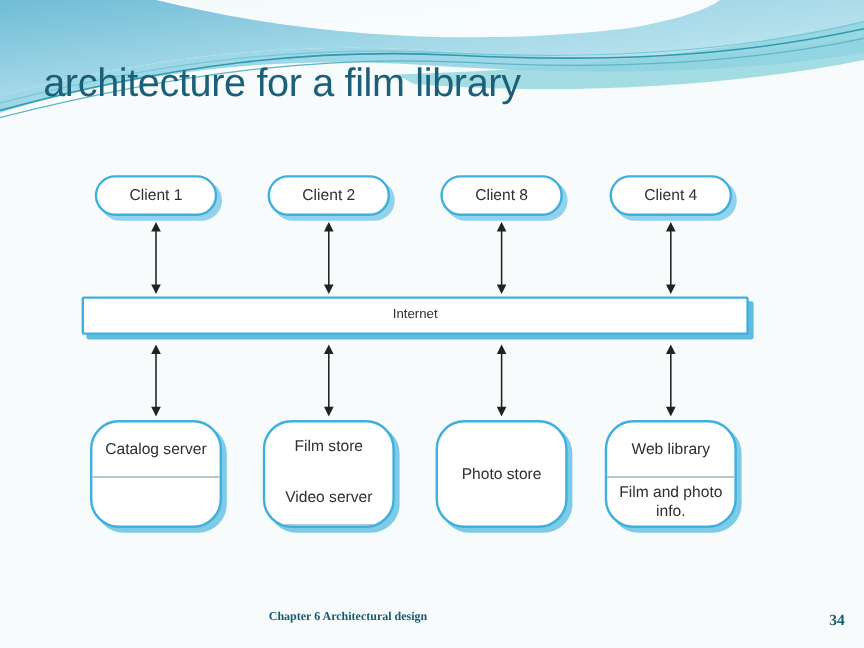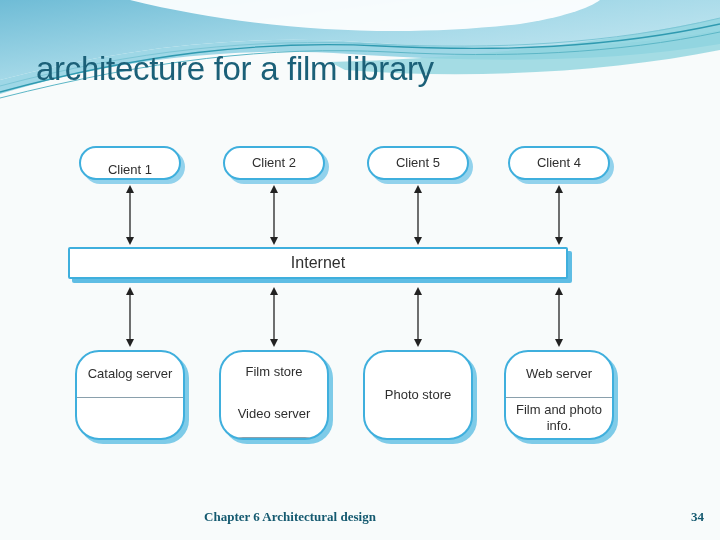--- a/index.html
+++ b/index.html
@@ -27,46 +27,46 @@
     position:absolute;background:#ffffff;
     border:2px solid #3fafdd;box-sizing:border-box;
     color:#2f2f2f;font-size:13px;line-height:1.25;
     display:flex;align-items:center;justify-content:center;text-align:center;
     z-index:2;
   }
   .client{
     width:102px;height:34px;top:146px;border-radius:17px;
     box-shadow:4px 4px 0 #92d2ec;
   }
-  .client.c1{left:79px;align-items:flex-end;} .client.c2{left:223px;} .client.c3{left:367px;} .client.c4{left:508px;}
+  .client.c1{left:79px;} .client.c2{left:223px;} .client.c3{left:367px;} .client.c4{left:508px;}
 
   .internet{
-    left:68px;top:247px;width:500px;height:32px;border-radius:2px;
-    box-shadow:4px 4px 0 #5fbde4;font-size:16px;
+    left:68px;top:247px;width:556px;height:32px;border-radius:2px;
+    box-shadow:4px 4px 0 #5fbde4;font-size:11px;
   }
 
   .server{
     width:110px;height:90px;top:350px;border-radius:24px;
     box-shadow:4px 4px 0 #7ecbe8;
     flex-direction:column;align-items:stretch;justify-content:flex-start;display:flex;
     padding:0;overflow:hidden;
   }
   .server.s1{left:75px;} .server.s2{left:219px;} .server.s3{left:363px;} .server.s4{left:504px;}
   .server .cell{
     flex:1;display:flex;align-items:center;justify-content:center;text-align:center;
     padding:2px 8px;box-sizing:border-box;
   }
   .server .cell.top{border-bottom:1px solid #8aa0ac;flex-basis:46px;flex-grow:0;flex-shrink:0;}
   .server .cell.bottom{flex:1;}
 
   
   .footer-text{
     position:absolute;left:150px;top:509px;width:280px;text-align:center;z-index:3;
     font-family:"Liberation Serif",serif;font-weight:600;
-    font-size:13px;color:#155a70;
+    font-size:10px;color:#155a70;
   }
   .page-number{
     position:absolute;right:16px;top:509px;z-index:3;
     font-family:"Liberation Serif",serif;font-weight:600;
     font-size:13px;color:#155a70;
   }
 </style>
 </head>
 <body>
 
@@ -145,41 +145,41 @@
     </g>
   </svg>
 
   <div class="node client c1">
     <span>Client 1</span>
   </div>
   <div class="node client c2">
     <span>Client 2</span>
   </div>
   <div class="node client c3">
-    <span>Client 5</span>
+    <span>Client 8</span>
   </div>
   <div class="node client c4">
     <span>Client 4</span>
   </div>
 
   <div class="node internet">
     <span>Internet</span>
   </div>
 
   <div class="node server s1">
     <div class="cell top">Catalog server</div>
   </div>
   <div class="node server s2">
     <div class="cell bottom">Film store</div>
     <div class="cell top">Video server</div>
   </div>
   <div class="node server s3">
     <div class="cell bottom">Photo store</div>
   </div>
   <div class="node server s4">
-    <div class="cell top">Web server</div>
+    <div class="cell top">Web library</div>
     <div class="cell bottom">Film and photo info.</div>
   </div>
 
   <div class="footer-text">Chapter 6 Architectural design</div>
   <div class="page-number">34</div>
 
 </div>
 
 </body></html>

